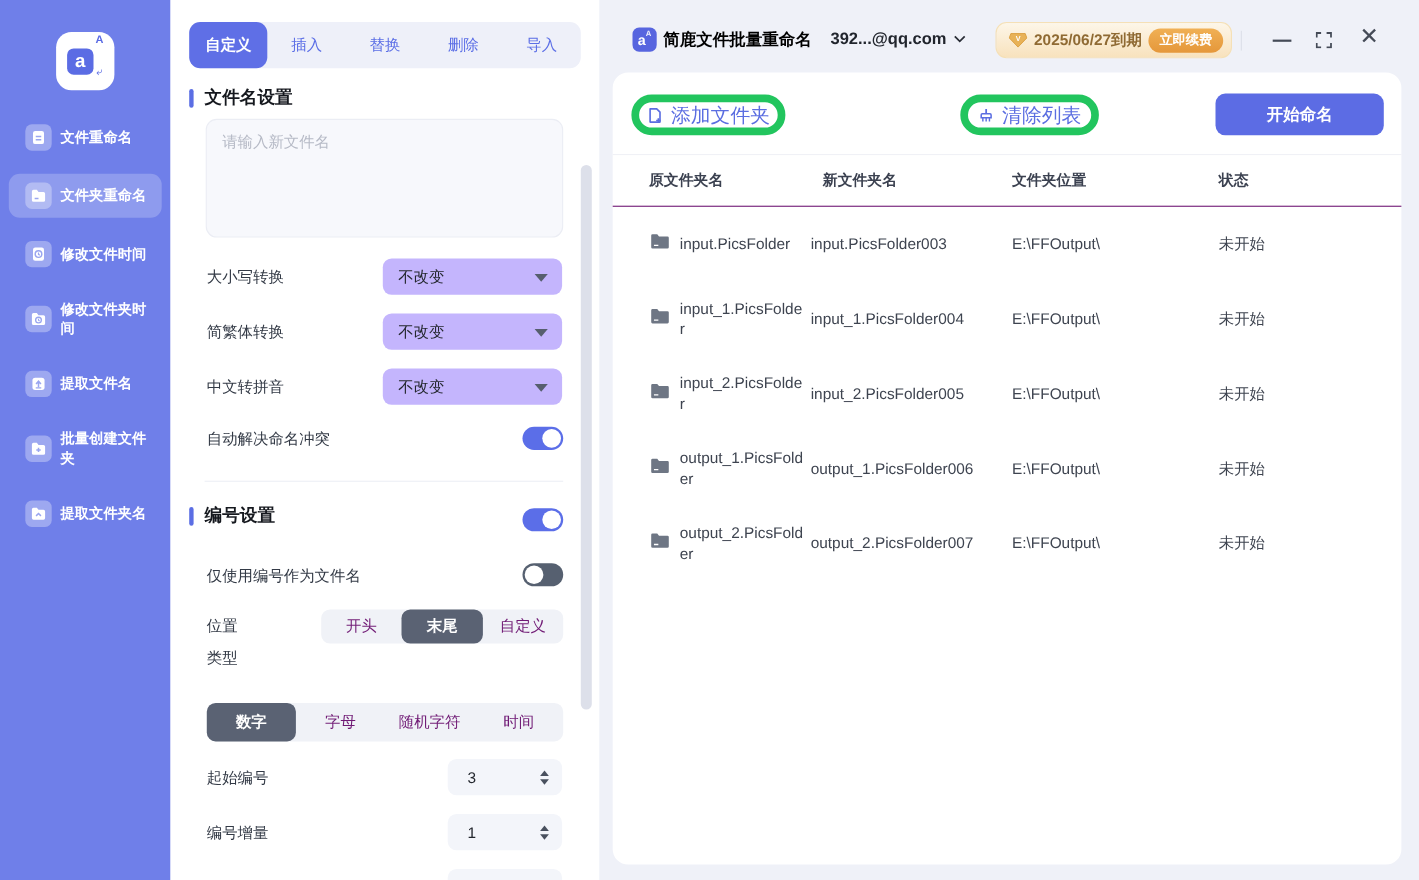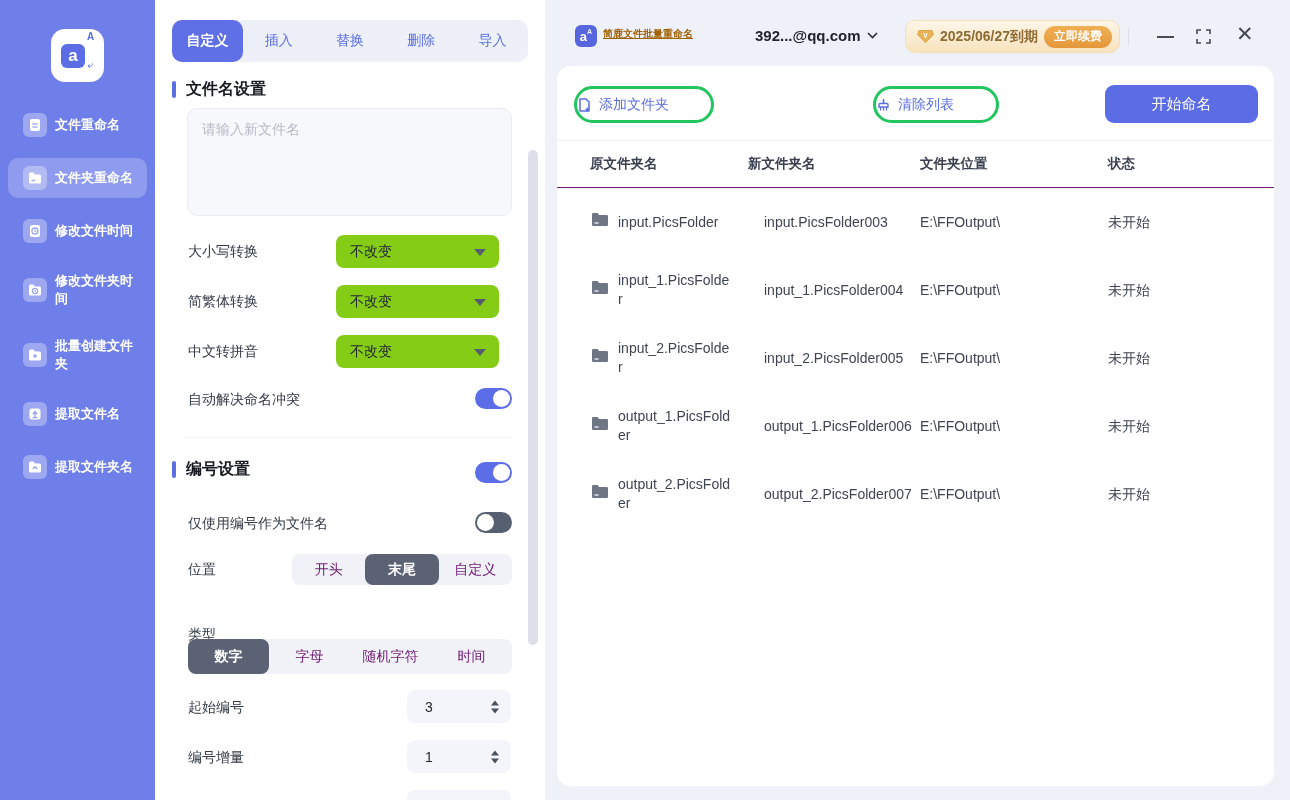--- a/index.html
+++ b/index.html
@@ -30,21 +30,21 @@
     font-size:14px; cursor:pointer; border-radius:10px; }
   .tab.active { background:#5f6fe6; color:#fff; font-weight:bold; }
   .sec-head { position:absolute; display:flex; align-items:center; }
   .sec-bar { width:4px; height:17px; background:#5b6ee4; border-radius:2px; }
   .sec-title { margin-left:10px; font-size:16px; font-weight:bold; color:#15181e; }
   .name-area { position:absolute; left:32px; top:108px; width:325px; height:108px;
     background:#f7f8fc; border:1px solid #ebedf4; border-radius:10px; padding:12px 14px;
     font-size:14px; color:#23272e; resize:none; outline:none; font-family:"Liberation Sans",sans-serif;}
   .name-area::placeholder { color:#b6bac6; }
   .flabel { position:absolute; left:33px; font-size:14px; color:#333a46; }
-  .dd { position:absolute; left:181px; width:163px; height:33px; background:#84cc16; border-radius:8px; cursor:pointer; }
+  .dd { position:absolute; left:193px; width:163px; height:33px; background:#c4b5fd; border-radius:8px; cursor:pointer; }
   .dd .v { position:absolute; left:14px; top:50%; transform:translateY(-50%); font-size:14px; color:#23272e; }
   .dd .caret { position:absolute; right:13px; top:50%; transform:translateY(-42%);
     width:0; height:0; border-left:6px solid transparent; border-right:6px solid transparent;
     border-top:7px solid #565e6e; }
   .toggle { position:absolute; width:37px; height:21px; border-radius:11px; cursor:pointer; }
   .toggle .knob { position:absolute; top:2px; width:17px; height:17px; border-radius:50%; background:#fff; }
   .toggle.on { background:#5b6ee8; } .toggle.on .knob { right:2px; }
   .toggle.off { background:#566070; } .toggle.off .knob { left:2px; }
   .divider { position:absolute; left:31px; top:437px; width:326px; height:1px; background:#edeff5; }
   .seg { position:absolute; background:#f0f2f7; border-radius:8px; display:flex; }
@@ -61,52 +61,52 @@
     border-top:5px solid #49505e; }
   .scroll-thumb { position:absolute; left:373px; top:150px; width:10px; height:495px;
     background:#dde0ea; border-radius:5px; cursor:pointer; }
 
   
   .main { position:absolute; left:545px; top:0; width:745px; height:800px; background:#eff1f8; }
   .app-ic { position:absolute; left:30px; top:25px; width:22px; height:22px; background:#5765df;
     border-radius:6px; display:flex; align-items:center; justify-content:center; color:#fff;
     font-size:13px; font-weight:bold; }
   .app-ic .mini { font-size:7px; color:rgba(255,255,255,.9); align-self:flex-start; margin-top:3px; }
-  .tb-title { position:absolute; left:58px; top:27px; font-size:10px; font-weight:bold; color:#a16207;text-decoration:underline; }
+  .tb-title { position:absolute; left:58px; top:27px; font-size:15px; font-weight:bold; color:#000000; }
   .account { position:absolute; left:210px; top:27px; font-size:15px; font-weight:bold; color:#21252d; cursor:pointer;
     display:flex; align-items:center; gap:6px; }
   .vip-badge { position:absolute; left:360px; top:20px; width:215px; height:33px; border-radius:10px;
     background:linear-gradient(180deg,#fdf6e8,#f8e2bd); border:1px solid #f5e0b6;
     display:flex; align-items:center; padding:0 7px 0 11px; }
   .vip-badge .exp { font-size:14px; font-weight:bold; color:#8f6a33; margin-left:6px; }
   .renew { margin-left:auto; background:linear-gradient(180deg,#f0b055,#e5973a); color:#fff;
     font-size:12px; font-weight:bold; height:22px; padding:4px 10px; border-radius:11px;
     display:flex; align-items:center; cursor:pointer; }
   .tb-sep { position:absolute; left:583px; top:28px; width:1px; height:18px; background:#dcdfe8; }
   .win-min { position:absolute; left:612px; top:36px; width:17px; height:2px; background:#454b57; cursor:pointer; }
   .win-max { position:absolute; left:651px; top:29px; cursor:pointer; }
   .win-close { position:absolute; left:691px; top:23px; font-size:21px; color:#454b57; cursor:pointer;
     line-height:1; font-weight:normal; }
 
   .card { position:absolute; left:12px; top:66px; width:717px; height:720px; background:#fff; border-radius:14px; }
-  .obtn { position:absolute; top:20px; height:37px; background:#fff; border:3px solid #22c55e;
-    border-radius:19px; display:flex; align-items:center; justify-content:flex-start; gap:7px;
-    color:#5b6ee1; font-size:14px; cursor:pointer; }
+  .obtn { position:absolute; top:20px; height:37px; background:#fff; border:7px solid #22c55e;
+    border-radius:19px; display:flex; align-items:center; justify-content:center; gap:7px;
+    color:#5b6ee1; font-size:18px; cursor:pointer; }
   .obtn.disabled { border-color:#ccd3f6; color:#aab5ee; cursor:default; }
   .primary-btn { position:absolute; left:548px; top:19px; width:153px; height:38px; background:#5c6ce4;
-    border-radius:9px; color:#fff; font-size:15px; font-weight:normal; display:flex; align-items:center;
+    border-radius:9px; color:#fff; font-size:15px; font-weight:bold; display:flex; align-items:center;
     justify-content:center; cursor:pointer; }
   .thead { position:absolute; left:0; right:0; top:74px; height:48px;
     border-top:1px solid #f0f1f6; border-bottom:1px solid #701a75; }
   .th { position:absolute; top:50%; transform:translateY(-50%); font-size:13.5px; font-weight:bold; color:#3b4150; }
   .tbody { position:absolute; left:0; right:0; top:122px; }
   .trow { position:relative; height:68px; cursor:pointer; }
   .cell { position:absolute; top:50%; transform:translateY(-50%); font-size:14px; color:#3e4450; line-height:19px; }
   .c-icon { left:34px; } .c1 { left:61px; width:114px; word-break:break-all; }
-  .c2 { left:207px; width:172px; word-break:break-all; } .c3 { left:363px; } .c4 { left:551px; }
+  .c2 { left:180px; width:172px; word-break:break-all; } .c3 { left:363px; } .c4 { left:551px; }
   .col1 { left:33px; } .col2 { left:191px; } .col3 { left:363px; } .col4 { left:551px; }
 </style>
 </head>
 <body>
 
 <div class="sidebar">
   <div class="logo">
     <span class="logo-a">a</span>
     <span class="logo-A">A</span>
     <span class="logo-arrow">⤶</span>
@@ -147,36 +147,36 @@
             <path d="M2 4 a1.5 1.5 0 0 1 1.5 -1.5 h3 l1.5 2 h4.5 a1.5 1.5 0 0 1 1.5 1.5 v6 a1.5 1.5 0 0 1 -1.5 1.5 h-9 A1.5 1.5 0 0 1 2 12 z" fill="#fff"></path>
             <circle cx="8" cy="9" r="2.6" fill="none" stroke="#9aa6f0" stroke-width="1.2"></circle>
             <path d="M8 7.8 v1.3 l1 .7" stroke="#9aa6f0" stroke-width="1" fill="none"></path>
           </svg>
       </span>
       <span>修改文件夹时间</span>
     </div>
     <div class="nav-item">
       <span class="nav-ic">
         <svg width="16" height="16" viewBox="0 0 16 16">
+            <rect x="2.5" y="2.5" width="11" height="11" rx="2.5" fill="#fff"></rect>
+            <path d="M8 11 V6 M5.8 8 L8 5.6 L10.2 8" stroke="#9aa6f0" stroke-width="1.4" fill="none"></path>
+            <line x1="5.5" y1="11.6" x2="10.5" y2="11.6" stroke="#9aa6f0" stroke-width="1.3"></line>
+          </svg>
+      </span>
+      <span>提取文件名</span>
+    </div>
+    <div class="nav-item">
+      <span class="nav-ic">
+        <svg width="16" height="16" viewBox="0 0 16 16">
             <path d="M2 4 a1.5 1.5 0 0 1 1.5 -1.5 h3 l1.5 2 h4.5 a1.5 1.5 0 0 1 1.5 1.5 v6 a1.5 1.5 0 0 1 -1.5 1.5 h-9 A1.5 1.5 0 0 1 2 12 z" fill="#fff"></path>
             <line x1="8" y1="7" x2="8" y2="11" stroke="#9aa6f0" stroke-width="1.4"></line>
             <line x1="6" y1="9" x2="10" y2="9" stroke="#9aa6f0" stroke-width="1.4"></line>
           </svg>
       </span>
       <span>批量创建文件夹</span>
-    </div>
-    <div class="nav-item">
-      <span class="nav-ic">
-        <svg width="16" height="16" viewBox="0 0 16 16">
-            <rect x="2.5" y="2.5" width="11" height="11" rx="2.5" fill="#fff"></rect>
-            <path d="M8 11 V6 M5.8 8 L8 5.6 L10.2 8" stroke="#9aa6f0" stroke-width="1.4" fill="none"></path>
-            <line x1="5.5" y1="11.6" x2="10.5" y2="11.6" stroke="#9aa6f0" stroke-width="1.3"></line>
-          </svg>
-      </span>
-      <span>提取文件名</span>
     </div>
     <div class="nav-item">
       <span class="nav-ic">
         <svg width="16" height="16" viewBox="0 0 16 16">
             <path d="M2 4 a1.5 1.5 0 0 1 1.5 -1.5 h3 l1.5 2 h4.5 a1.5 1.5 0 0 1 1.5 1.5 v6 a1.5 1.5 0 0 1 -1.5 1.5 h-9 A1.5 1.5 0 0 1 2 12 z" fill="#fff"></path>
             <path d="M5.8 10 L8 7.8 L10.2 10" stroke="#9aa6f0" stroke-width="1.4" fill="none"></path>
           </svg>
       </span>
       <span>提取文件夹名</span>
     </div>
@@ -237,21 +237,21 @@
       <span class="knob"></span>
     </div>
 
   <div class="flabel" style="top:561px;font-family:Liberation Serif, serif;">位置</div>
   <div class="seg" style="left:137px; top:554px; width:220px; height:31px;">
     <div class="opt">开头</div>
     <div class="opt active">末尾</div>
     <div class="opt">自定义</div>
   </div>
 
-  <div class="flabel" style="top:626px;">类型</div>
+  <div class="flabel" style="top:590px;">类型</div>
   <div class="seg" style="left:33px; top:639px; width:324px; height:35px;">
     <div class="opt active">数字</div>
     <div class="opt">字母</div>
     <div class="opt">随机字符</div>
     <div class="opt">时间</div>
   </div>
 
   <div class="flabel" style="top:699px;">起始编号</div>
   <div class="spin" style="top:690px;">
     <span class="val">3</span>

